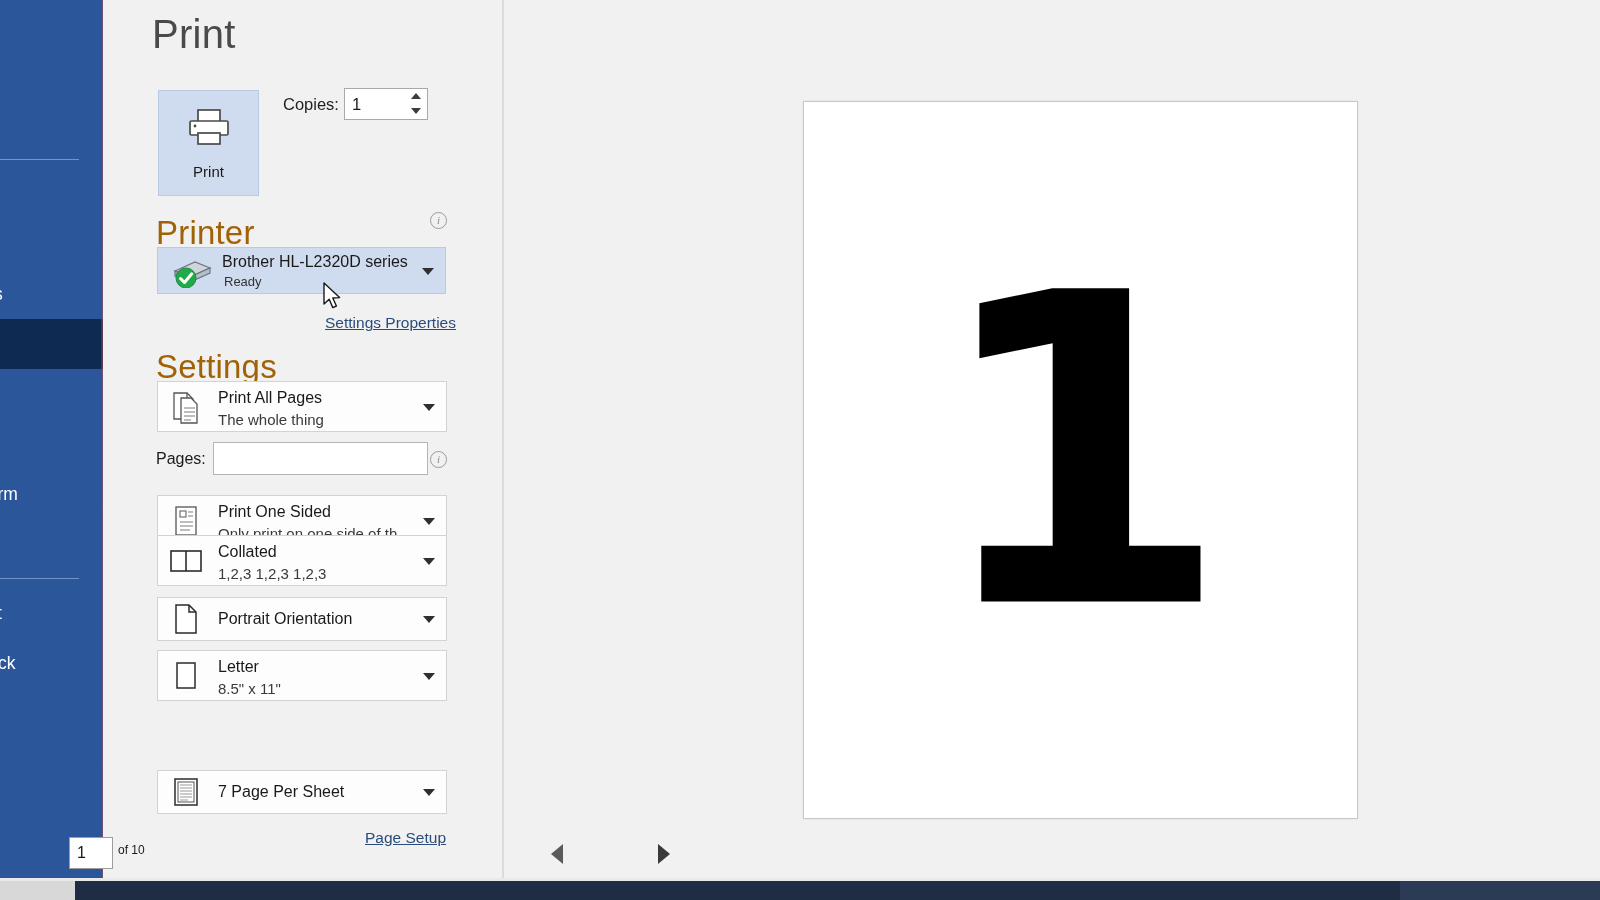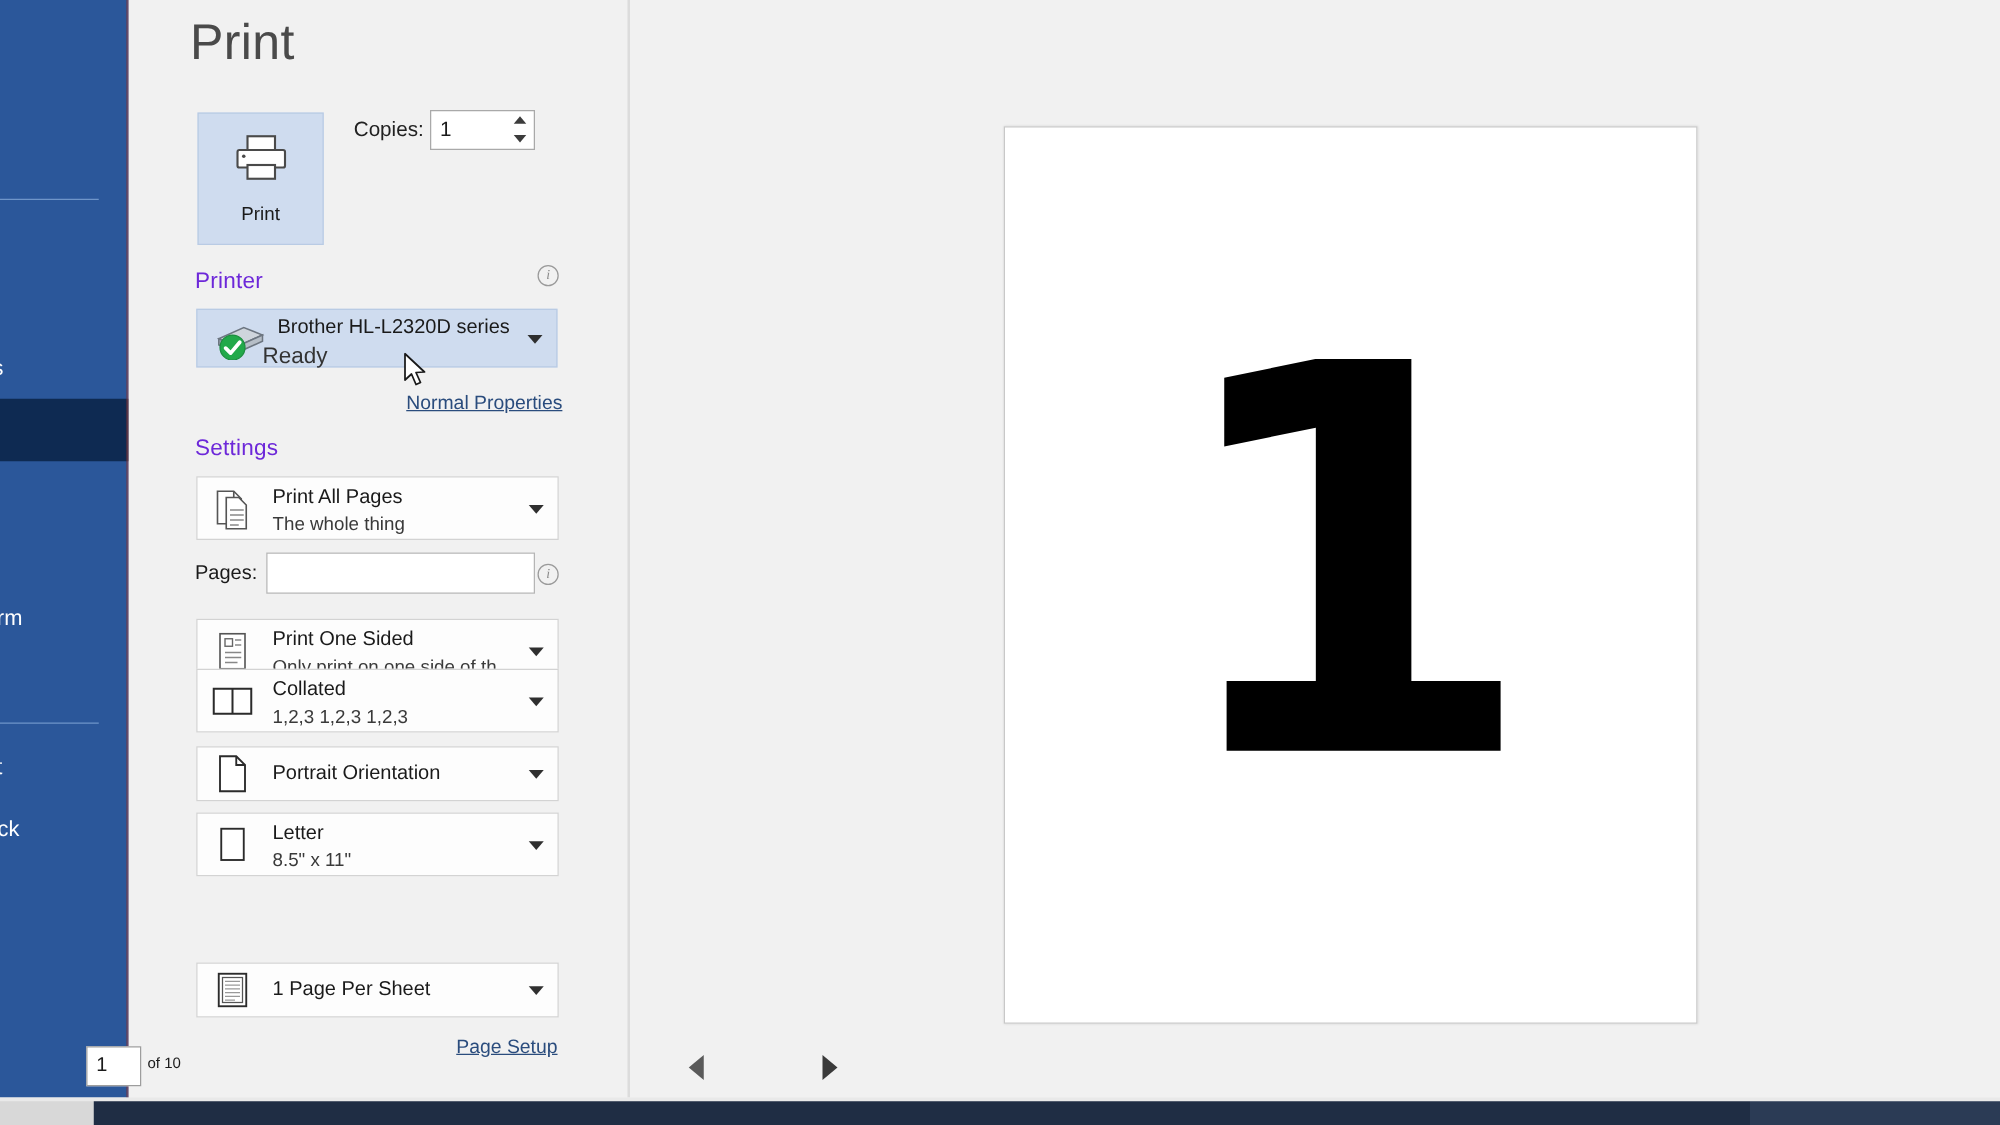--- a/index.html
+++ b/index.html
@@ -78,40 +78,40 @@
   .spin div {
     width: 0; height: 0; margin: 0 auto;
     border-left: 5px solid transparent; border-right: 5px solid transparent;
     cursor: pointer;
   }
   .spin .up   { border-bottom: 6px solid #3c3c3c; margin-top: 2px; }
   .spin .down { border-top: 6px solid #3c3c3c; margin-top: 9px; }
 
   .sec-head {
     position: absolute; left: 53px;
-    font-size: 18px; font-weight: 300; color: #6d28d9; letter-spacing: .2px;
+    font-size: 33px; font-weight: 300; color: #a16207; letter-spacing: .2px;
   }
   .sec-head.printer { top: 214px; }
   .sec-head.settings { top: 348px; }
 
   .info-icon {
     position: absolute; width: 17px; height: 17px; border-radius: 50%;
     border: 1.4px solid #9a9a9a; color: #8a8a8a;
     font-size: 11px; font-style: italic; font-family: "Liberation Serif", serif;
     text-align: center; line-height: 15px; cursor: pointer;
   }
   .info-icon.printer-info { left: 327px; top: 212px; }
   .info-icon.pages-info { left: 327px; top: 451px; }
 
   .printer-select {
     position: absolute; left: 54px; top: 247px; width: 289px; height: 47px;
     background: #cfdcef; border: 1px solid #b9cbe4; cursor: pointer;
   }
   .printer-name { position: absolute; left: 64px; top: 5px; font-size: 16px; color: #1a1a1a; white-space: nowrap; }
-  .printer-status { position: absolute; left: 52px; top: 26px; font-size: 18px; color: #333; text-align: right; }
+  .printer-status { position: absolute; left: 66px; top: 26px; font-size: 13px; color: #333; text-align: right; }
   .caret {
     position: absolute; width: 0; height: 0;
     border-left: 6px solid transparent; border-right: 6px solid transparent;
     border-top: 7px solid #2f2f2f;
   }
   .printer-select .caret { right: 11px; top: 20px; }
 
   .link {
     position: absolute; font-size: 15.5px; color: #2a4c7d;
     text-decoration: underline; cursor: pointer; white-space: nowrap;
@@ -279,21 +279,21 @@
           <path d="M21 21 L21 26 L41 17 L41 12 Z" fill="#b6bec7" stroke="#6d7681" stroke-width="1.2"></path>
           <circle cx="17" cy="22" r="10" fill="#22a94a" stroke="#1d8e3f" stroke-width="1"></circle>
           <path d="M11.5 22.5 L15.5 26.5 L22.8 17.8" fill="none" stroke="#fff" stroke-width="3" stroke-linecap="round" stroke-linejoin="round"></path>
         </svg>
       </span>
       <div class="printer-name">Brother HL-L2320D series</div>
       <div class="printer-status">Ready</div>
       <div class="caret"></div>
     </div>
 
-    <div class="link printer-props">Normal Properties</div>
+    <div class="link printer-props">Settings Properties</div>
 
     <div class="sec-head settings">Settings</div>
 
     <div class="srow two" id="row-printall">
       <div class="icon-cell">
         <svg width="30" height="34" viewBox="0 0 30 34">
           <path d="M3 3 h13 l6 6 v20 h-19 z" fill="#fff" stroke="#555" stroke-width="1.3"></path>
           <path d="M16 3 v6 h6" fill="none" stroke="#555" stroke-width="1.3"></path>
           <path d="M8 6 h10 l6 6 v19 h-16 z" fill="#fff" stroke="#555" stroke-width="1.3" transform="translate(2,2)"></path>
           <g stroke="#888" stroke-width="1.1">
@@ -377,21 +377,21 @@
           <g stroke="#999" stroke-width="1">
             <line x1="8" y1="8" x2="20" y2="8"></line>
               <line x1="8" y1="11" x2="20" y2="11"></line>
             <line x1="8" y1="14" x2="20" y2="14"></line>
               <line x1="8" y1="17" x2="20" y2="17"></line>
             <line x1="8" y1="20" x2="20" y2="20"></line>
               <line x1="8" y1="23" x2="16" y2="23"></line>
           </g>
         </svg>
       </div>
-      <div class="r-title">1 Page Per Sheet</div>
+      <div class="r-title">7 Page Per Sheet</div>
       <div class="caret"></div>
     </div>
 
     <div class="link page-setup">Page Setup</div>
   </div>
 
   <div class="pane-divider"></div>
 
   <div class="preview">
     <div class="paper">

